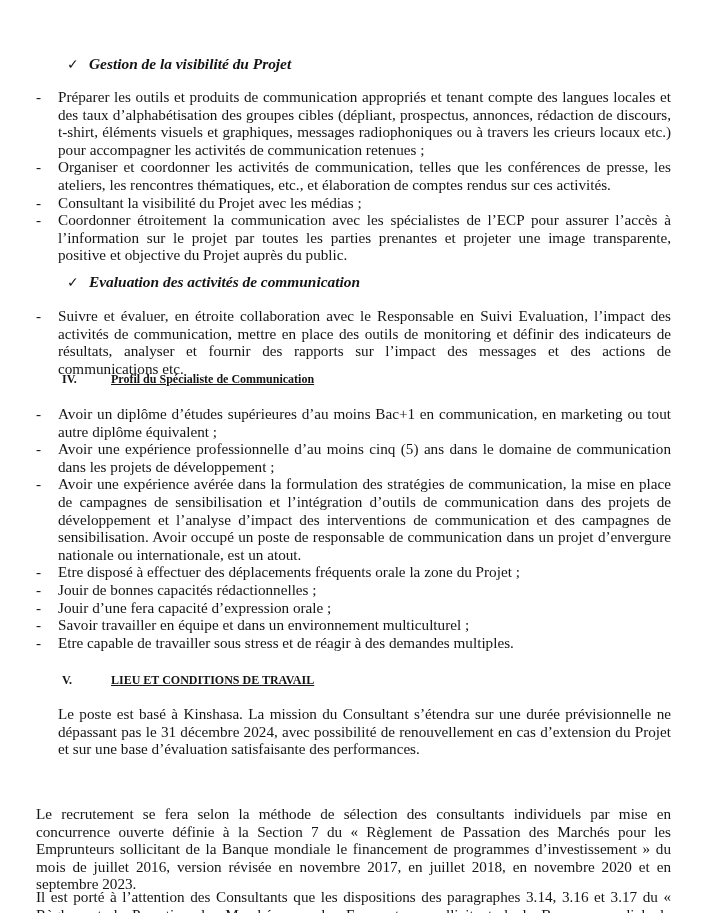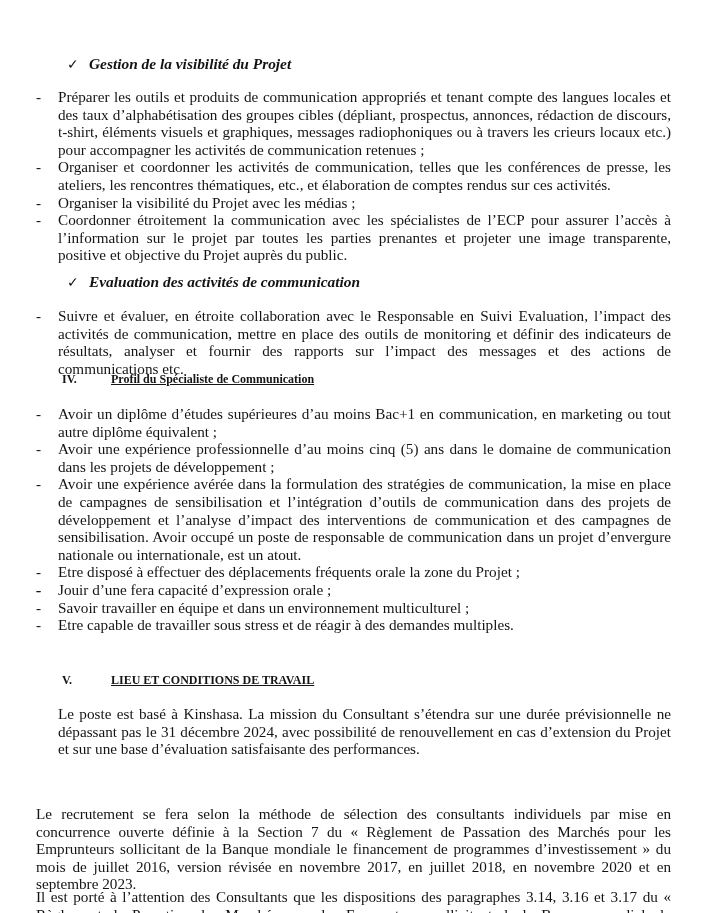--- a/index.html
+++ b/index.html
@@ -80,42 +80,42 @@
 
 <div class="page">
 
   <div class="sub-heading" style="top:7px;">
     <span class="check">✓</span><span>Gestion de la visibilité du Projet</span>
   </div>
 
   <ul class="blist" style="top:40px;">
     <li><span class="dash">-</span><span>Préparer les outils et produits de communication appropriés et tenant compte des langues locales et des taux d’alphabétisation des groupes cibles (dépliant, prospectus, annonces, rédaction de discours, t-shirt, éléments visuels et graphiques, messages radiophoniques ou à travers les crieurs locaux etc.) pour accompagner les activités de communication retenues ;</span></li>
     <li><span class="dash">-</span><span>Organiser et coordonner les activités de communication, telles que les conférences de presse, les ateliers, les rencontres thématiques, etc., et élaboration de comptes rendus sur ces activités.</span></li>
-    <li><span class="dash">-</span><span>Organiser la visibilité du Projet avec les médias ;</span></li>
+    <li><span class="dash">-</span><span>Consultant la visibilité du Projet avec les médias ;</span></li>
     <li><span class="dash">-</span><span>Coordonner étroitement la communication avec les spécialistes de l’ECP pour assurer l’accès à l’information sur le projet par toutes les parties prenantes et projeter une image transparente, positive et objective du Projet auprès du public.</span></li>
   </ul>
 
   <div class="sub-heading" style="top:225px;font-family:Liberation Serif, serif;">
     <span class="check">✓</span><span>Evaluation des activités de communication</span>
   </div>
 
   <ul class="blist" style="top:259px;">
     <li><span class="dash">-</span><span>Suivre et évaluer, en étroite collaboration avec le Responsable en Suivi Evaluation, l’impact des activités de communication, mettre en place des outils de monitoring et définir des indicateurs de résultats, analyser et fournir des rapports sur l’impact des messages et des actions de communications etc.</span></li>
   </ul>
 
   <div class="section-heading" style="top:323px;">
     <span class="num">IV.</span><span>Profil du Spécialiste de Communication</span>
   </div>
 
   <ul class="blist" style="top:357px;">
     <li><span class="dash">-</span><span>Avoir un diplôme d’études supérieures d’au moins Bac+1 en communication, en marketing ou tout autre diplôme équivalent ;</span></li>
     <li><span class="dash">-</span><span>Avoir une expérience professionnelle d’au moins cinq (5) ans dans le domaine de communication dans les projets de développement ;</span></li>
     <li><span class="dash">-</span><span>Avoir une expérience avérée dans la formulation des stratégies de communication, la mise en place de campagnes de sensibilisation et l’intégration d’outils de communication dans des projets de développement et l’analyse d’impact des interventions de communication et des campagnes de sensibilisation. Avoir occupé un poste de responsable de communication dans un projet d’envergure nationale ou internationale, est un atout.</span></li>
     <li><span class="dash">-</span><span>Etre disposé à effectuer des déplacements fréquents orale la zone du Projet ;</span></li>
-    <li><span class="dash">-</span></li>
+    <li><span class="dash">-</span><span>Jouir de bonnes capacités rédactionnelles ;</span></li>
     <li><span class="dash">-</span><span>Jouir d’une fera capacité d’expression orale ;</span></li>
     <li><span class="dash">-</span><span>Savoir travailler en équipe et dans un environnement multiculturel ;</span></li>
     <li><span class="dash">-</span><span>Etre capable de travailler sous stress et de réagir à des demandes multiples.</span></li>
   </ul>
 
   <div class="section-heading" style="top:624px;">
     <span class="num">V.</span><span>LIEU ET CONDITIONS DE TRAVAIL</span>
   </div>
 
   <p class="para" style="top:657px; left:58px; width:613px;">Le poste est basé à Kinshasa. La mission du Consultant s’étendra sur une durée prévisionnelle ne dépassant pas le 31 décembre 2024, avec possibilité de renouvellement en cas d’extension du Projet et sur une base d’évaluation satisfaisante des performances.</p>

